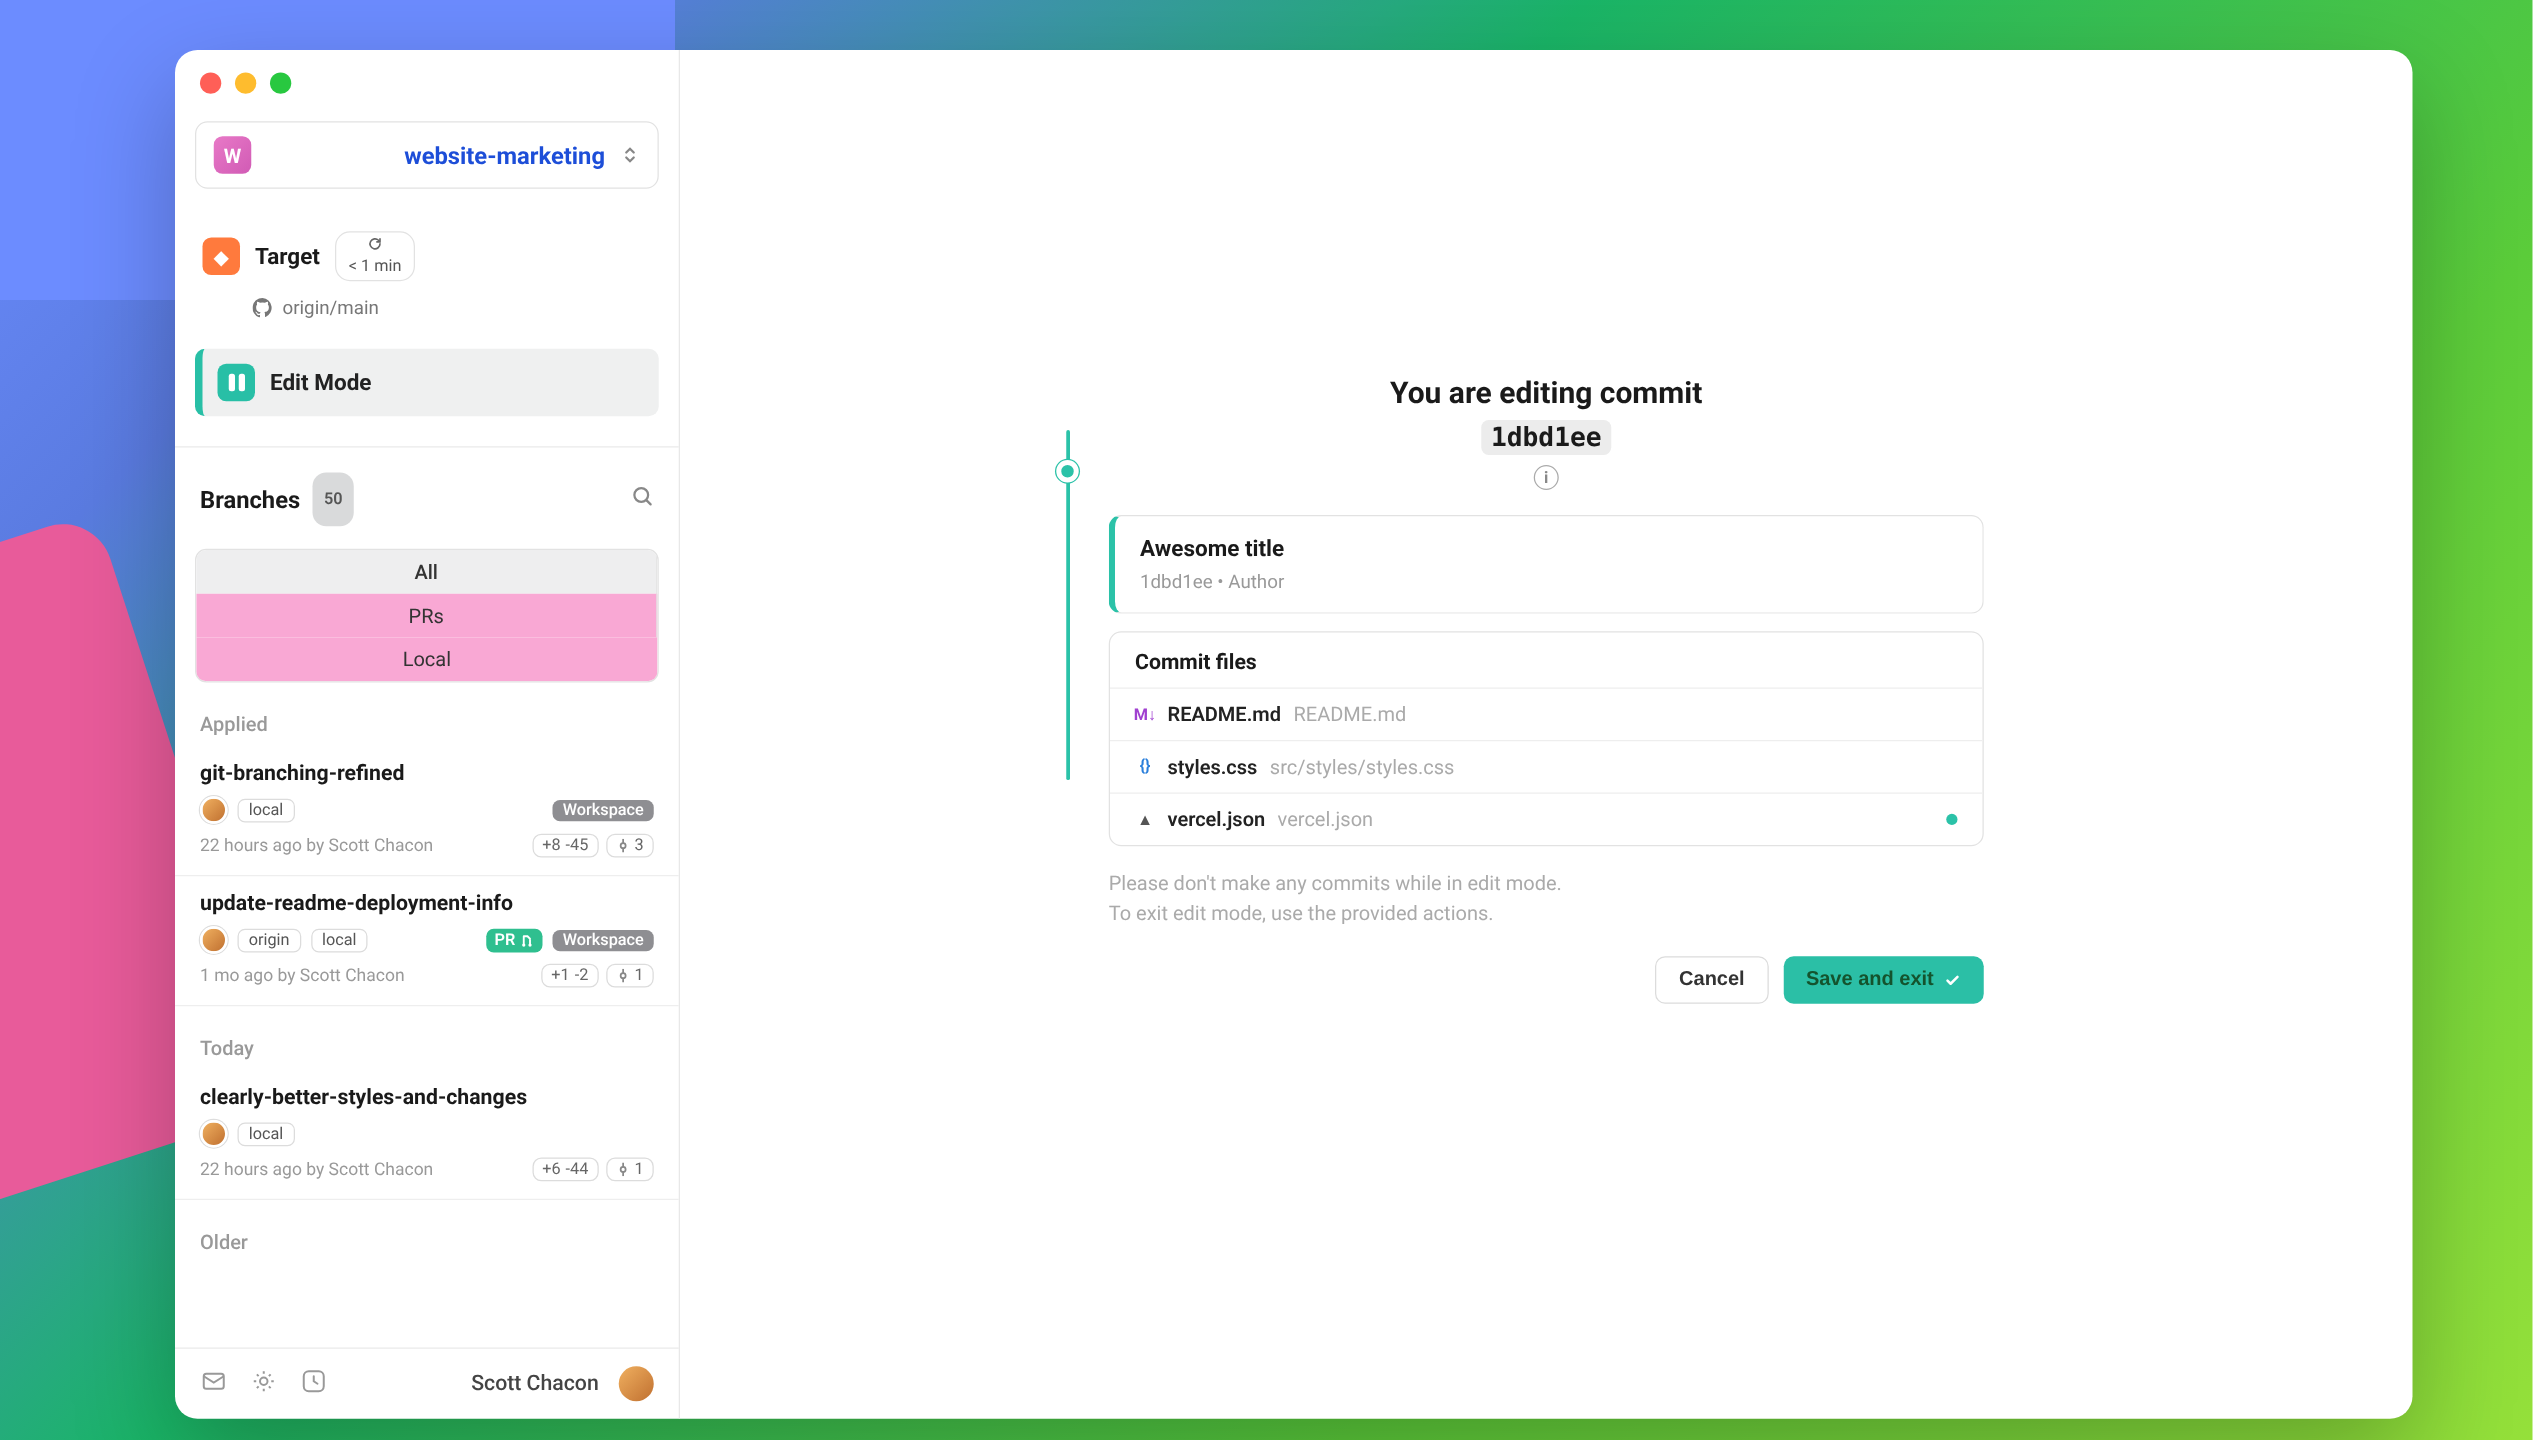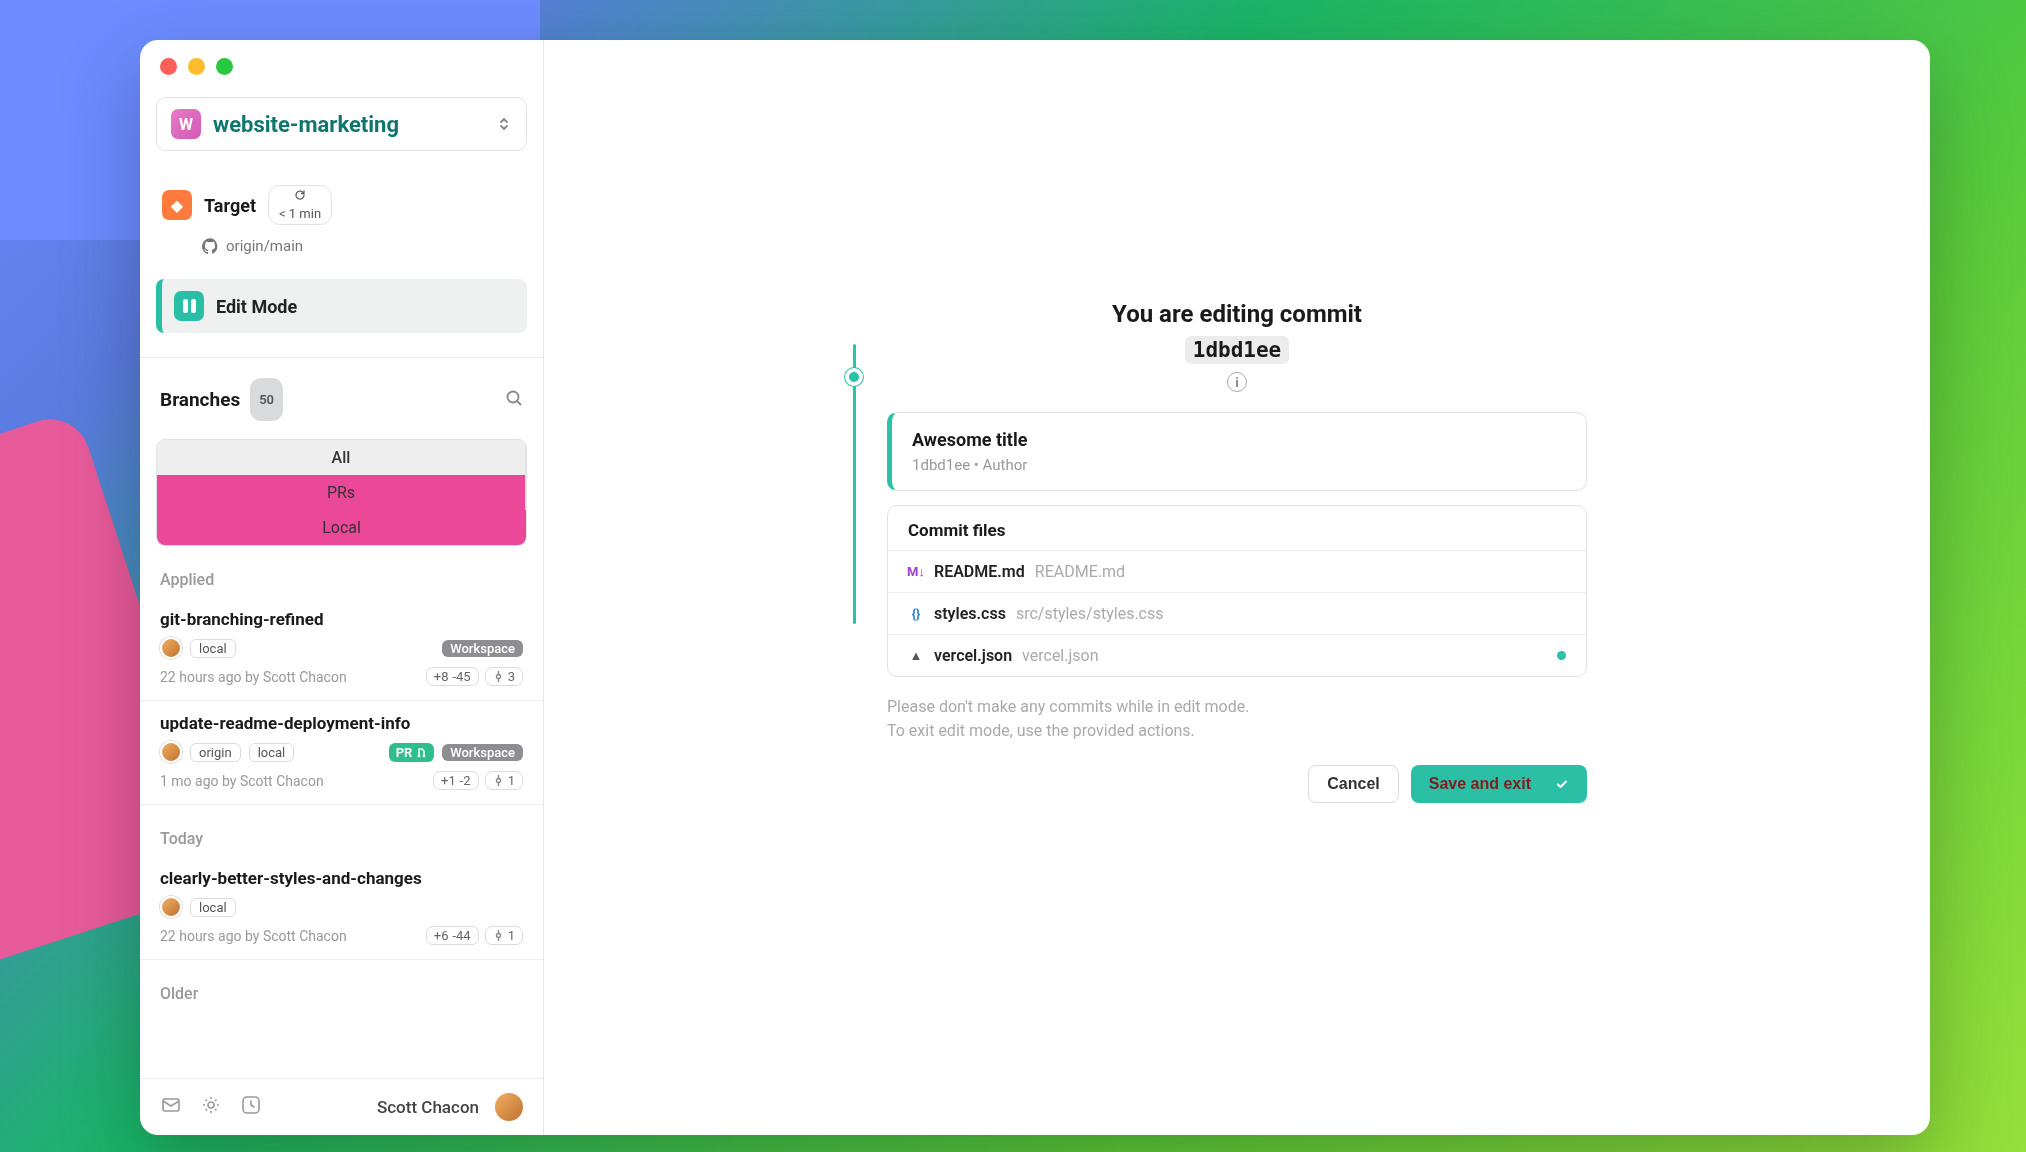--- a/index.html
+++ b/index.html
@@ -74,21 +74,21 @@
 }
 .ws-badge {
   width: 30px; height: 30px;
   background: linear-gradient(135deg,#e879c7,#d15bb5);
   border-radius: 7px;
   color: #fff;
   font-weight: 700;
   display: flex; align-items: center; justify-content: center;
   font-size: 16px;
 }
-.ws-name { font-weight: 700; font-size: 22px; color: #0f766e; flex: 1; }
+.ws-name { font-weight: 700; font-size: 19px; color: #1d4ed8; flex: 1; text-align: right; }
 .chevron-updown {
   width: 16px; height: 16px;
   display: flex; flex-direction: column; align-items: center; justify-content: center;
   color: #888;
 }
 .target-group { padding: 10px 16px 16px; }
 .target-row {
   display: flex; align-items: center; gap: 12px; padding: 8px 6px;
 }
 .target-icon {
@@ -137,21 +137,21 @@
   background: #d9dadb; color: #555; border-radius: 11px;
   padding: 14px 9px; font-size: 13px; font-weight: 600;
 }
 .search-icon { color: #888; font-size: 18px; }
 .tabs {
   display: flex; margin: 6px 16px 0;
   border: 1px solid #e2e2e2; border-radius: 9px; overflow: hidden; flex-direction: column;
 }
 .tab {
   flex: 1; text-align: center; padding: 8px 0;
-  font-size: 16px; color: #333; background: #ec4899;
+  font-size: 16px; color: #333; background: #f9a8d4;
   border-right: 1px solid #e2e2e2; cursor: pointer;
 }
 .tab:last-child { border-right: none; }
 .tab.active { background: #eeeeef; font-weight: 500; }
 .section-label {
   padding: 24px 20px 8px; color: #999; font-size: 16px; font-weight: 500;
 }
 .branch {
   padding: 12px 20px 14px;
   border-bottom: 1px solid #eeeeee;
@@ -266,22 +266,22 @@
 .file-name { font-weight: 600; color: #222; }
 .file-path { color: #aaa; }
 .file-dot { margin-left: auto; width: 9px; height: 9px; background: #2bc2a8; border-radius: 50%; }
 .hint { color: #aaa; font-size: 16px; line-height: 1.5; margin-bottom: 22px; }
 .actions { display: flex; gap: 12px; justify-content: flex-end; }
 .btn {
   padding: 9px 18px; border-radius: 8px; font-size: 16px; font-weight: 600;
   border: 1px solid #dcdcdc; background: #fff; color: #333; cursor: pointer;
 }
 .btn-primary {
-  background: #2bbfa6; color: #7f1d1d; border: none;
-  display: flex; align-items: center; gap: 24px; justify-content: center;
+  background: #2bbfa6; color: #14532d; border: none;
+  display: flex; align-items: center; gap: 8px; justify-content: center;
 }
 </style>
 </head>
 <body>
 
 <div class="bg-shapes">
   <div class="shape-blue"></div>
   <div class="shape-pink"></div>
 </div>
 

